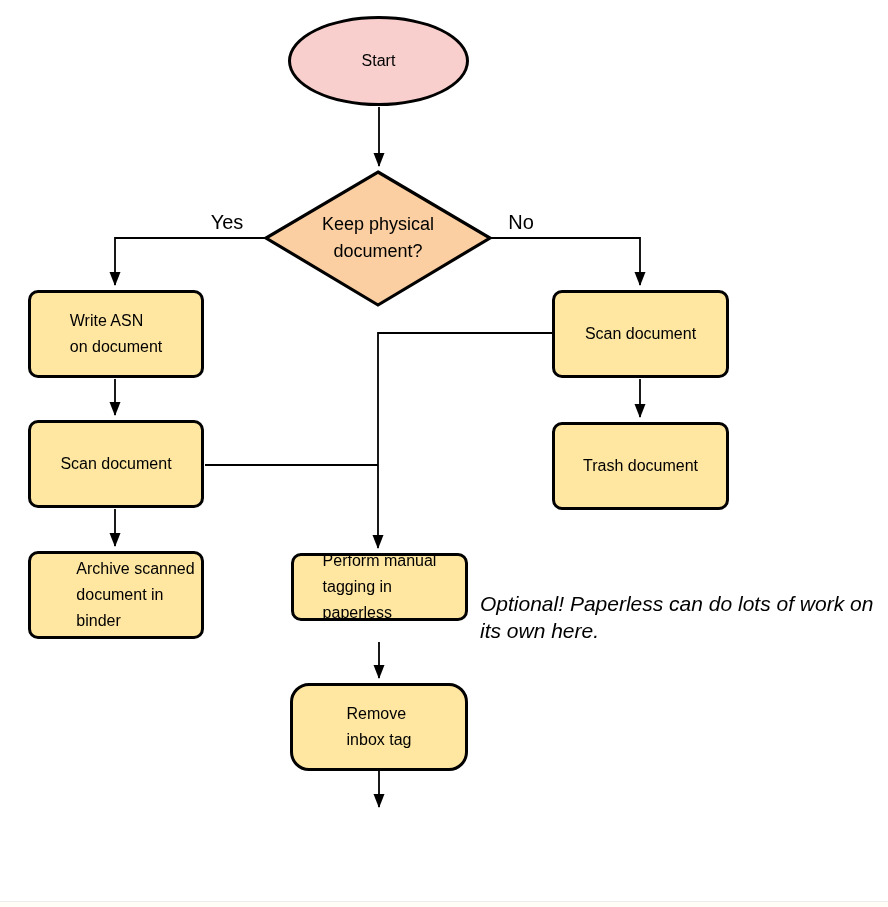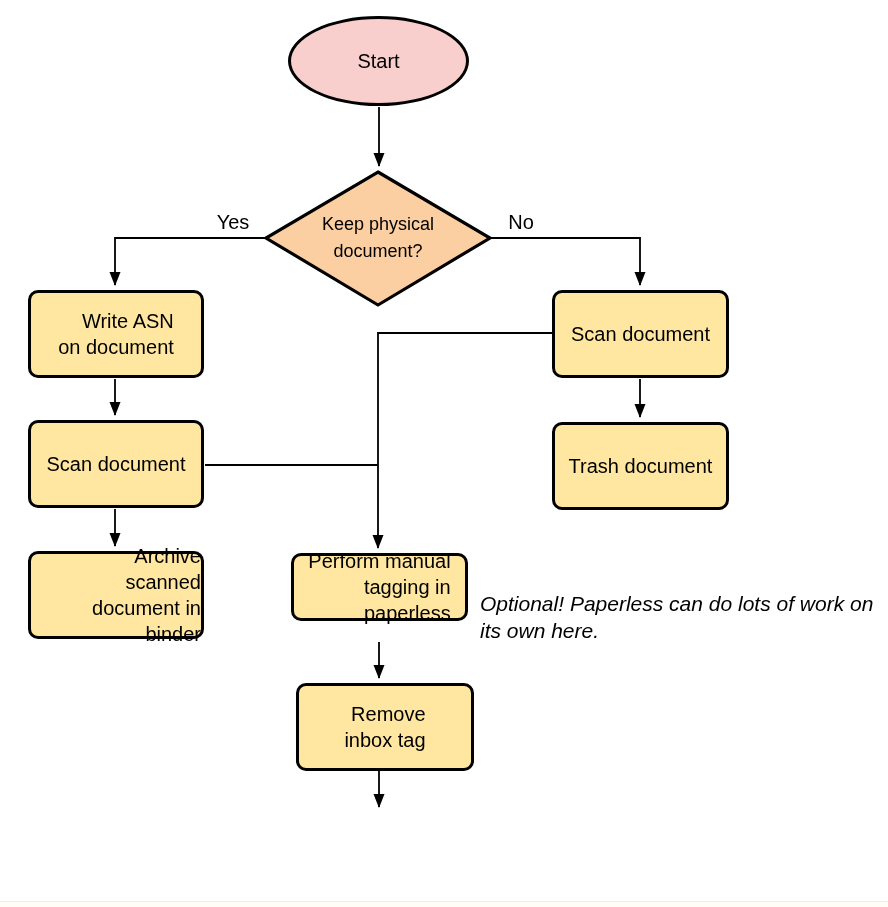--- a/index.html
+++ b/index.html
@@ -19,23 +19,23 @@
     position: absolute;
     left: 0; top: 0;
     width: 888px; height: 907px;
   }
   .node {
     position: absolute;
     box-sizing: border-box;
     display: flex;
     align-items: center;
     justify-content: center;
-    text-align: right;
+    text-align: left;
     white-space: pre-line;
-    font-size: 20px;
+    font-size: 16px;
     line-height: 26px;
     color: var(--text-color, #000);
   }
   .process {
     background: var(--process-fill, #ffe6a1);
     border: 3px solid var(--stroke-color, #000);
     border-radius: 10px;
   }
   .terminal {
     background: var(--terminal-fill, #f8cfcd);
@@ -105,21 +105,21 @@
     <path d="M205 465 L378 465" fill="none" stroke="#000" stroke-width="1.8"></path>
     <path d="M379 642 L379 678" fill="none" stroke="#000" stroke-width="1.8" marker-end="url(#arrow)"></path>
     <path d="M379 771 L379 807" fill="none" stroke="#000" stroke-width="1.8" marker-end="url(#arrow)"></path>
   </svg>
 
   <div class="node terminal" style="left:288px; top:16px; width:181px; height:90px;">Start</div>
 
   <div class="diamond-label" style="left:278px; top:206px; width:200px; height:64px;">Keep physical
 document?</div>
 
-  <div class="edge-label" style="left:203px; top:210px; width:60px;">Yes</div>
+  <div class="edge-label" style="left:197px; top:210px; width:60px;">Yes</div>
 
   <div class="edge-label" style="left:491px; top:210px; width:60px;">No</div>
 
   <div class="node process" style="left:28px; top:290px; width:176px; height:88px;">Write ASN
 on document</div>
 
   <div class="node process" style="left:28px; top:420px; width:176px; height:88px;">Scan document</div>
 
   <div class="node process" style="left:28px; top:551px; width:176px; height:88px;padding-left:39px;">Archive scanned
 document in
@@ -129,19 +129,19 @@
 
   <div class="node process" style="left:552px; top:422px; width:177px; height:88px;">Trash document</div>
 
   <div class="node process" style="left:291px; top:553px; width:177px; height:68px;">Perform manual
 tagging in
 paperless</div>
 
   <div class="annotation">Optional! Paperless can do lots of work on
 its own here.</div>
 
-  <div class="node process" style="left:296px; top:683px; width:178px; height:88px;">Remove
+  <div class="node process" style="left:290px; top:683px; width:178px; height:88px;border-radius:19px;">Remove
 inbox tag</div>
 
 
   <div class="page-edge"></div>
 
 </div>
 
 </body></html>

